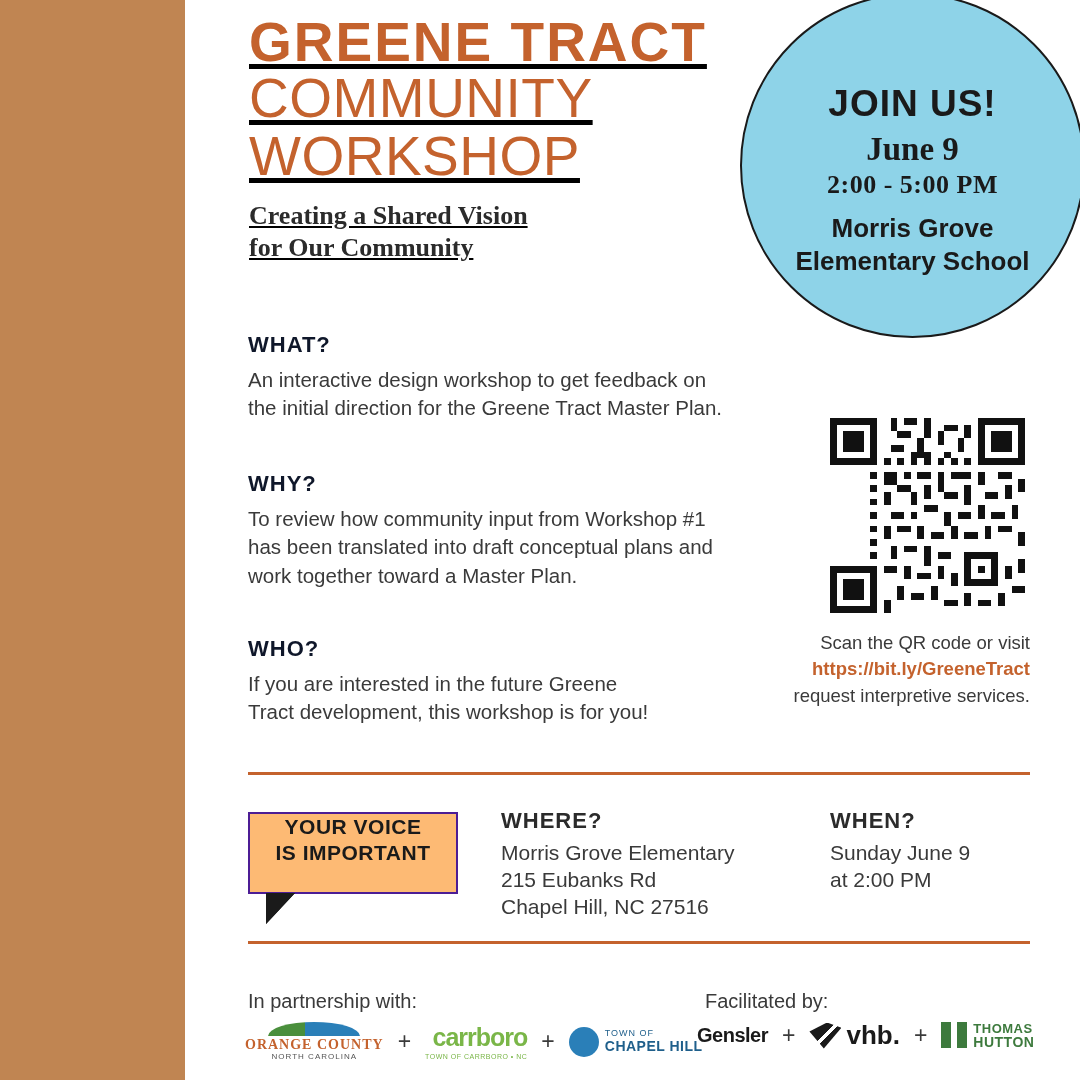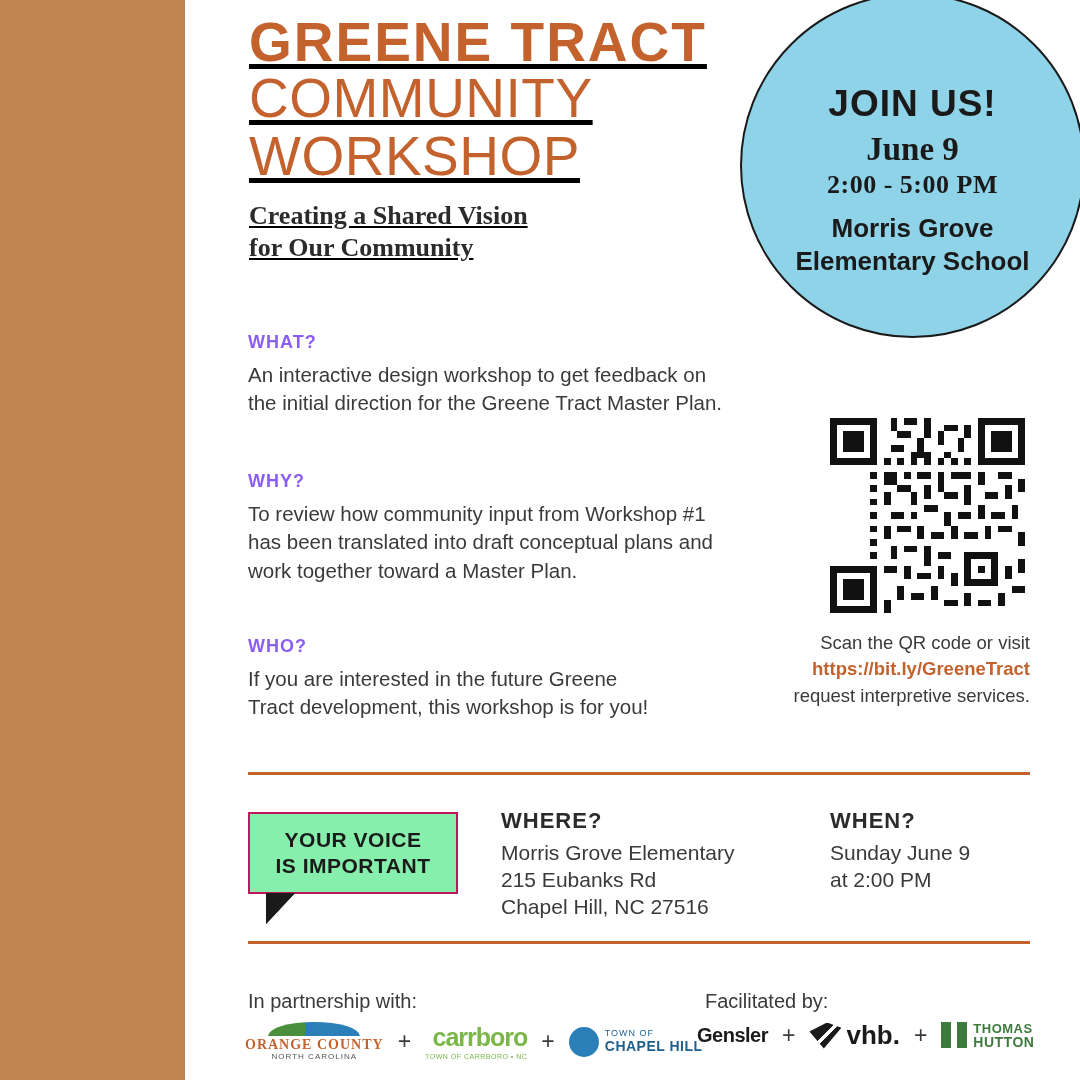--- a/index.html
+++ b/index.html
@@ -120,23 +120,23 @@
 
   
   .qa {
     position: absolute;
     left: 63px;
     width: 520px;
   }
   .qa-head {
     font-family: "Liberation Sans", sans-serif;
     font-weight: bold;
-    font-size: 18px;
+    font-size: 22px;
     letter-spacing: 1px;
-    color: #8b5cf6;
+    color: #0f172a;
     margin-bottom: 8px;
   }
   .qa-body {
     font-family: "Liberation Sans", sans-serif;
     font-size: 20.5px;
     color: #3a3a3a;
     line-height: 1.38;
   }
   #qa-what { top: 332px; }
   #qa-why  { top: 471px; }
@@ -179,27 +179,27 @@
   #rule-top { top: 772px; }
   #rule-bottom { top: 941px; }
 
   
   .bubble {
     position: absolute;
     left: 63px;
     top: 812px;
     width: 210px;
     height: 82px;
-    background: #86efac;
-    border: 2px solid #be185d;
+    background: #fdba74;
+    border: 2px solid #4c1d95;
     box-sizing: border-box;
     display: flex;
     flex-direction: column;
     align-items: center;
-    justify-content: center;
+    justify-content: flex-start;
   }
   .bubble div {
     font-family: "Liberation Sans", sans-serif;
     font-weight: bold;
     font-size: 21px;
     letter-spacing: 0.5px;
     color: #1a1a1a;
     line-height: 1.25;
   }
   .bubble-tail {

